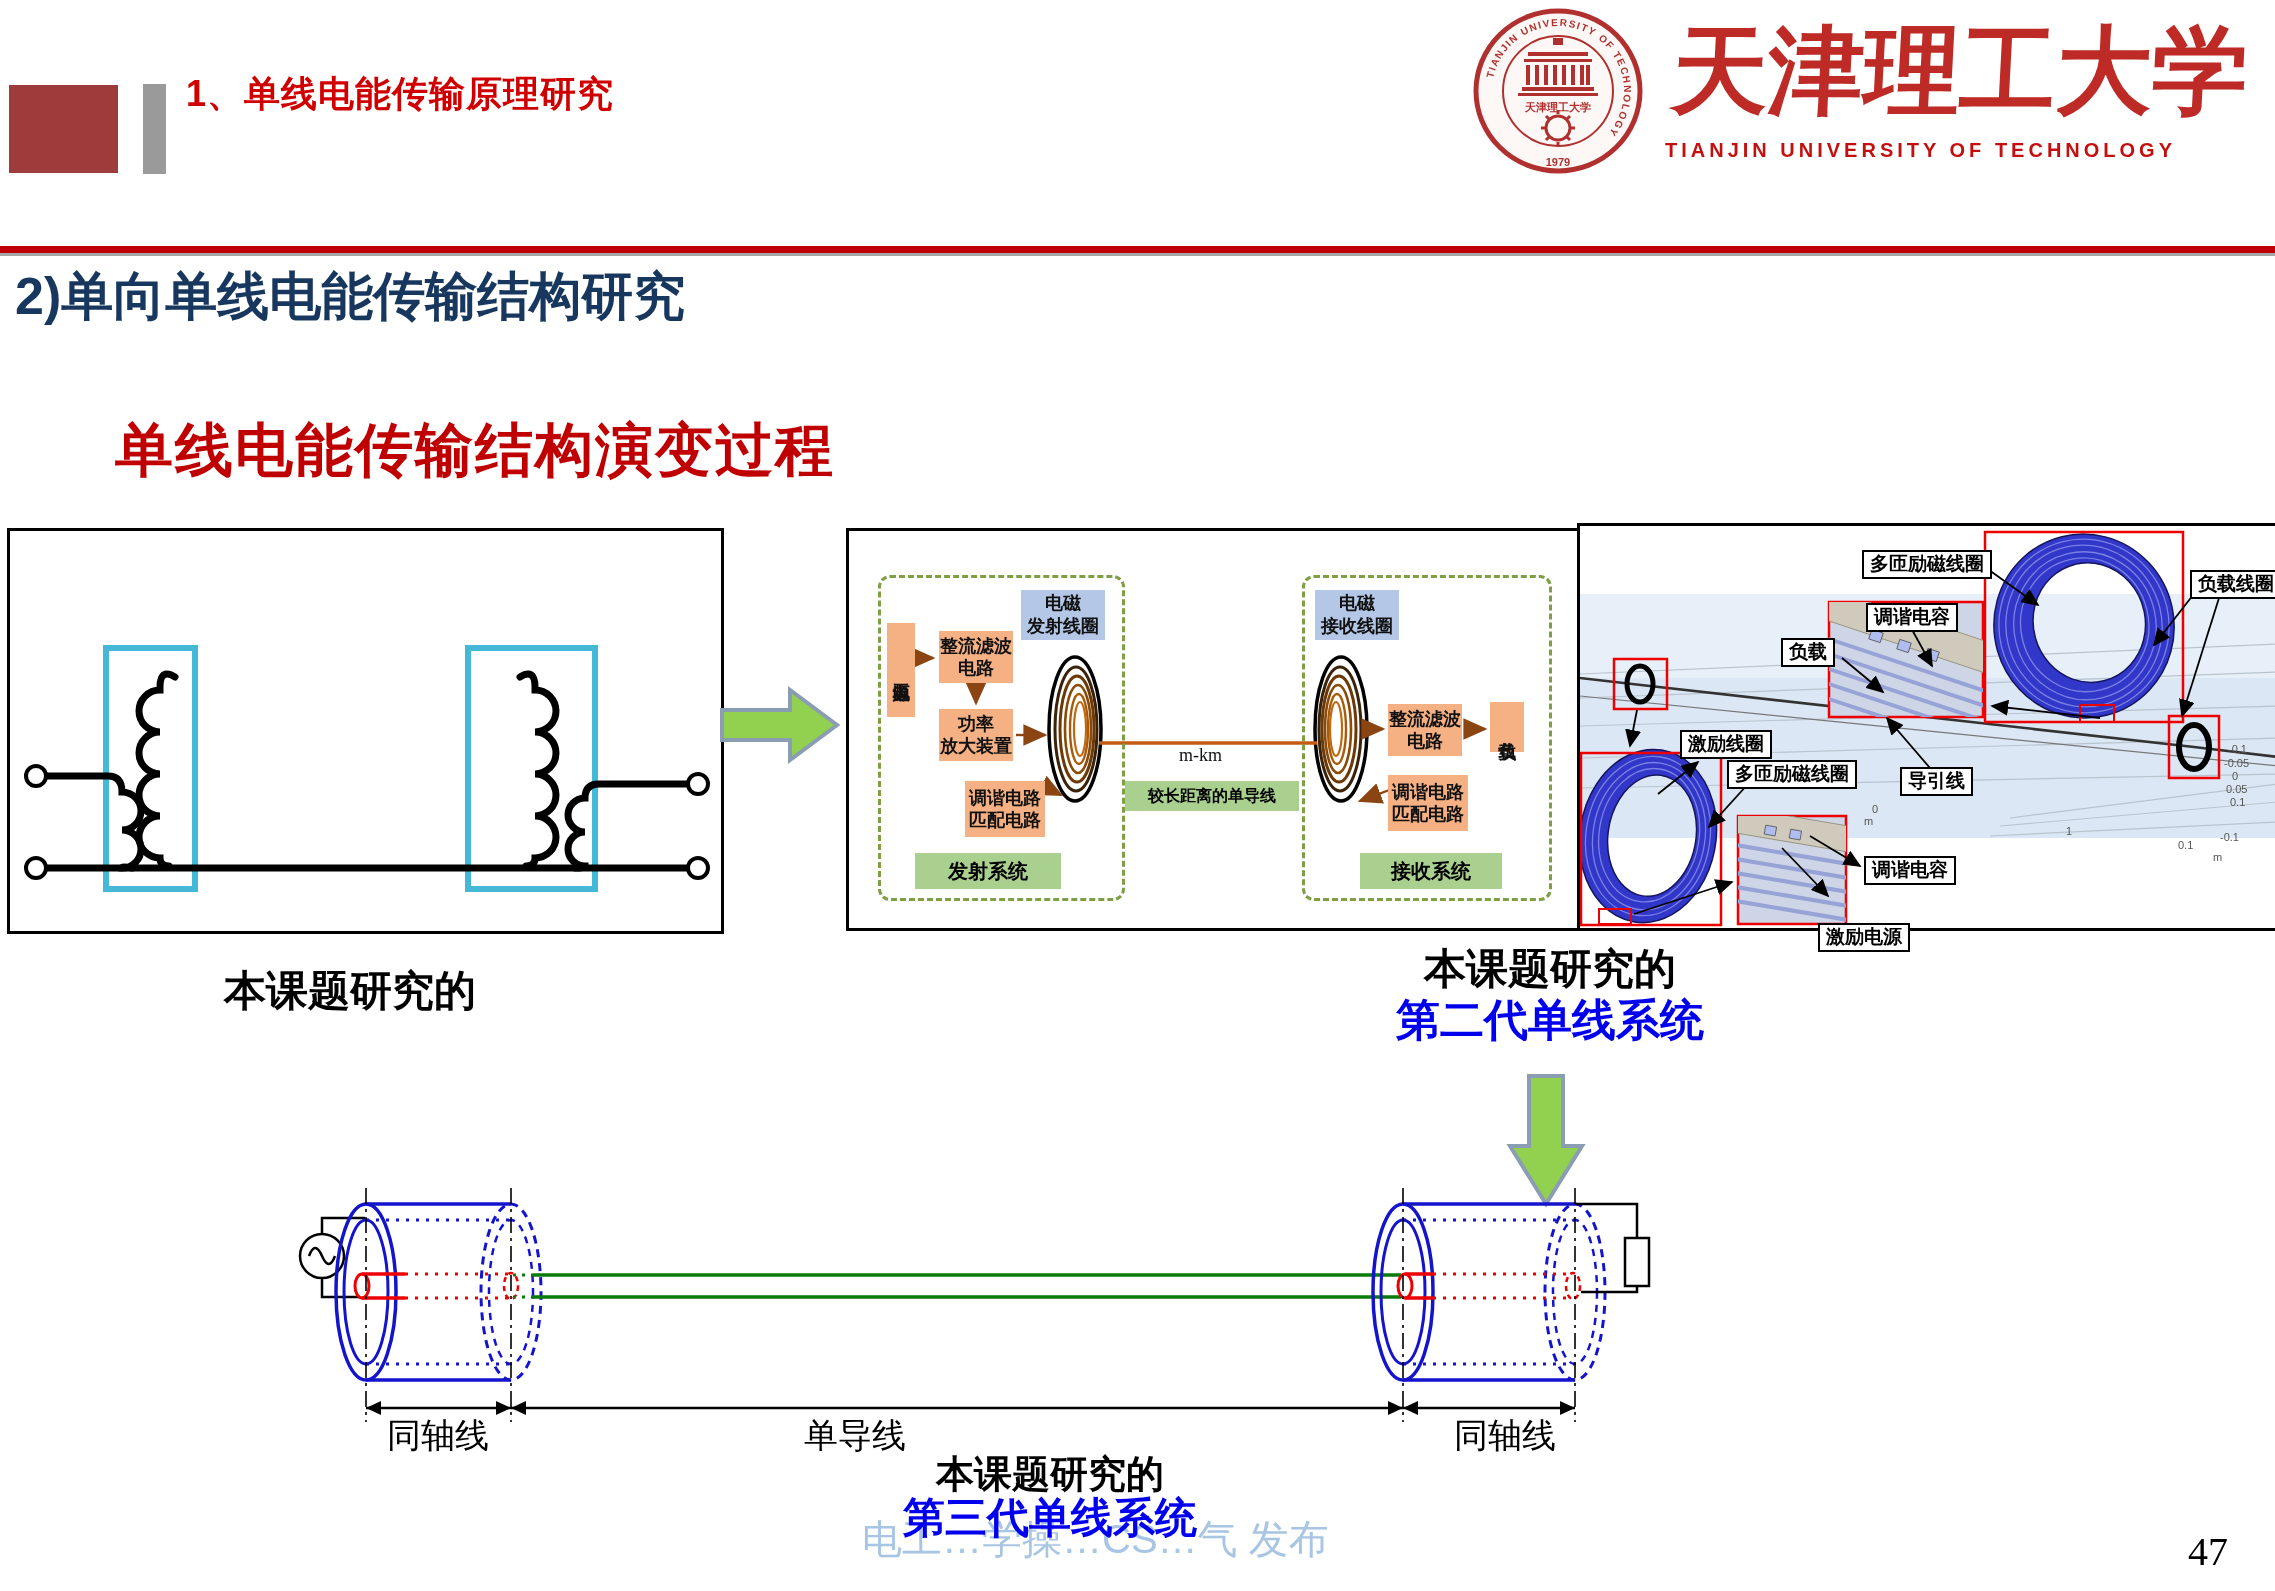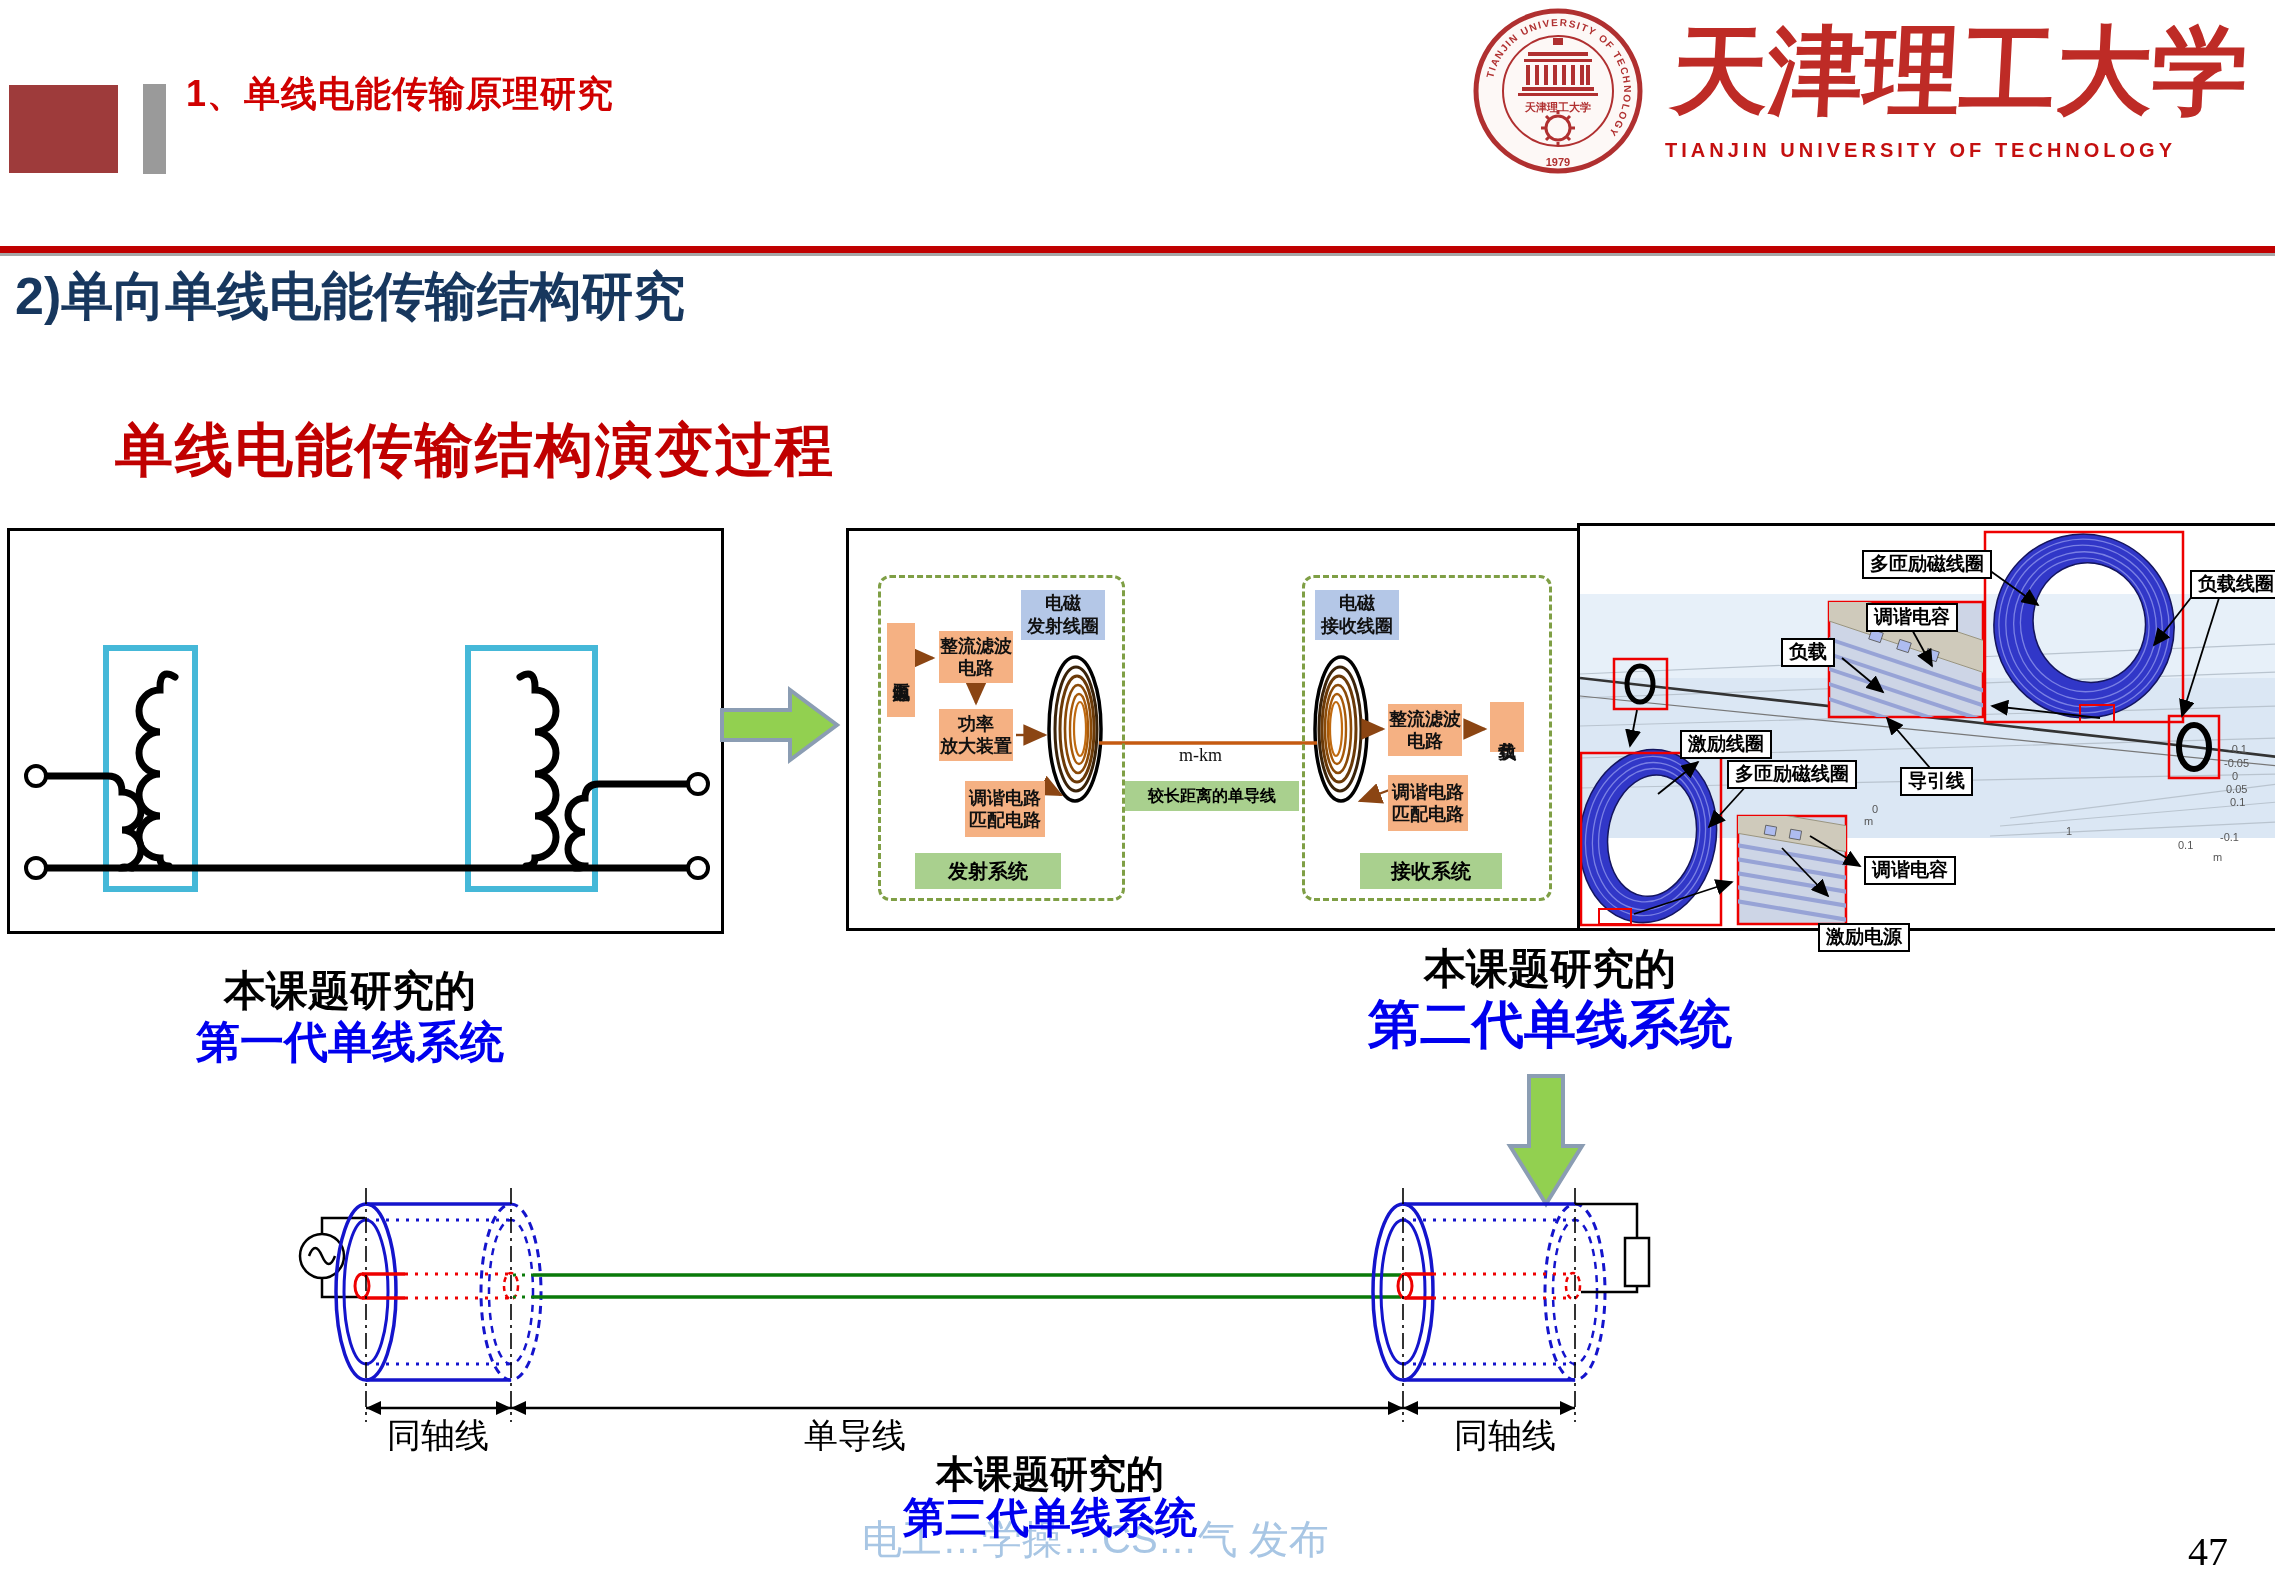--- a/index.html
+++ b/index.html
@@ -319,25 +319,24 @@
     <div class="tick" style="left:486px;top:262px;">1</div>
     <div class="tick" style="left:598px;top:276px;">0.1</div>
     <div class="tick" style="left:640px;top:268px;">-0.1</div>
     <div class="tick" style="left:633px;top:288px;">m</div>
     <div class="tick" style="left:292px;top:240px;">0</div>
     <div class="tick" style="left:284px;top:252px;">m</div>
   </div>
 
   <div class="cap" style="left:130px;top:966px;width:440px;">
     <div class="l1" style="font-size:42px;">本课题研究的</div>
-    <div class="l2" style="font-size:44px;">第一代单线系统</div>
   </div>
   <div class="cap" style="left:1330px;top:944px;width:440px;">
     <div class="l1" style="font-size:42px;">本课题研究的</div>
-    <div class="l2" style="font-size:52px;">第二代单线系统</div>
+    <div class="l2" style="font-size:44px;">第二代单线系统</div>
   </div>
 
   <svg class="abs" style="left:1505px;top:1074px;" width="82" height="134" viewBox="0 0 82 134">
     <polygon points="24,2 58,2 58,72 77,72 41,130 5,72 24,72" fill="#92D050" stroke="#8B9DB3" stroke-width="4"></polygon>
   </svg>
 
   <svg class="abs" style="left:265px;top:1180px;" width="1580" height="272" viewBox="0 0 1580 272">
 
     <g stroke="#000" stroke-width="2.5" fill="none">
       <circle cx="57" cy="76" r="22" fill="#fff"></circle>

